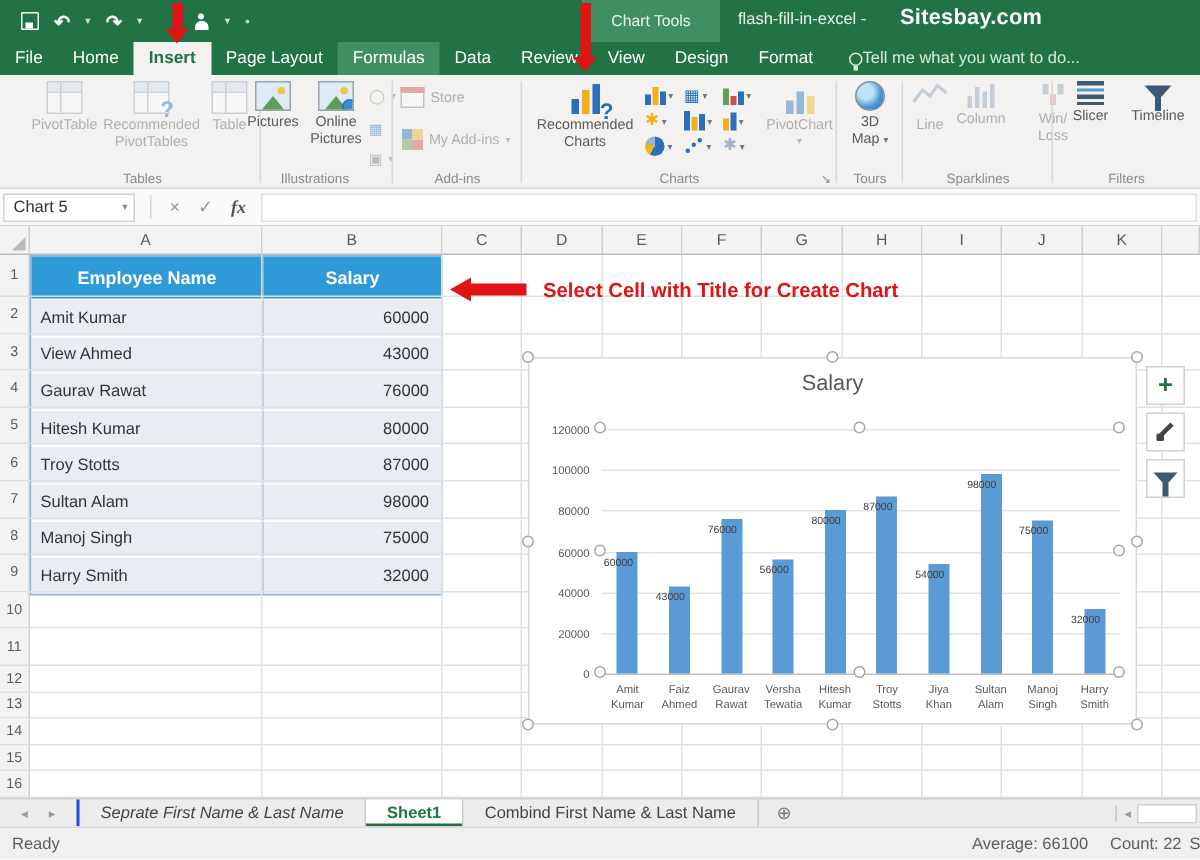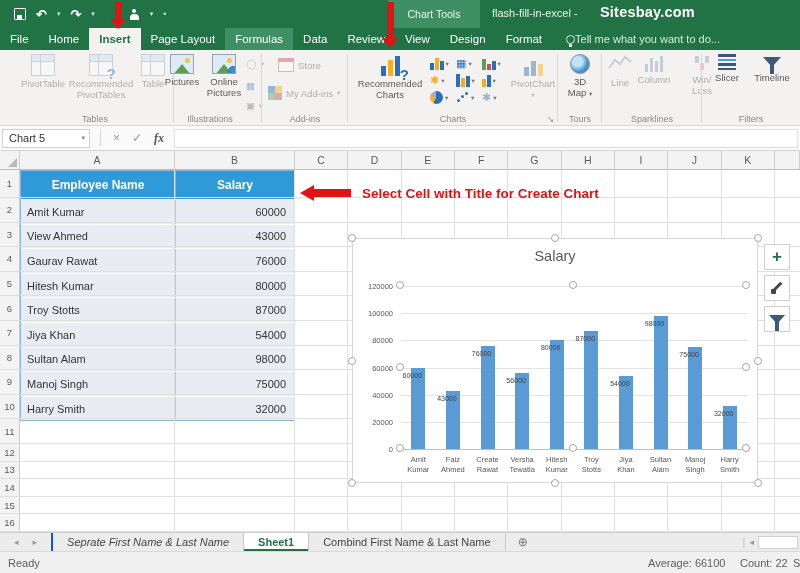--- a/index.html
+++ b/index.html
@@ -238,21 +238,21 @@
         </div>
       <div class="smallrow dim" style="left:88px; top:50px;">
           <span style="color:#777">▣</span>
           <span class="caret">▾</span>
         </div>
       <div class="glabel">Illustrations</div>
       <div class="gdiv"></div>
     </div>
 
     <div class="rgroup" style="left:262px; width:86px;">
-      <div class="smallrow dim" style="left:16px; top:8px;">
+      <div class="smallrow dim" style="left:5px; top:8px;">
         <span class="ic-store"></span>
           <span>Store</span>
       </div>
       <div class="smallrow dim" style="left:6px; top:36px;">
         <span class="ic-addin"></span>
           <span>My Add-ins</span>
           <span class="caret">▾</span>
       </div>
       <div class="glabel">Add-ins</div>
       <div class="gdiv"></div>
@@ -448,24 +448,20 @@
               <div class="nm">Gaurav Rawat</div>
               <div class="sal">76000</div>
             </div>
             <div class="xt-row">
               <div class="nm">Hitesh Kumar</div>
               <div class="sal">80000</div>
             </div>
             <div class="xt-row">
               <div class="nm">Troy Stotts</div>
               <div class="sal">87000</div>
-            </div>
-            <div class="xt-row">
-              <div class="nm">Jiya Khan</div>
-              <div class="sal">54000</div>
             </div>
             <div class="xt-row">
               <div class="nm">Sultan Alam</div>
               <div class="sal">98000</div>
             </div>
             <div class="xt-row">
               <div class="nm">Manoj Singh</div>
               <div class="sal">75000</div>
             </div>
             <div class="xt-row">
@@ -553,21 +549,21 @@
         </div>
         <div class="bar" style="left: 44.9px; height: 58.4083px; background: rgb(91, 155, 213);"></div>
         <div class="dlabel" style="left: 23.9px; top: 108.592px;">43000</div>
         <div class="xlab" style="left: 31.9px;">
           <div>Faiz</div>
           <div>Ahmed</div>
         </div>
         <div class="bar" style="left: 79.5px; height: 103.233px; background: rgb(91, 155, 213);"></div>
         <div class="dlabel" style="left: 58.5px; top: 63.7667px;">76000</div>
         <div class="xlab" style="left: 66.5px;">
-          <div>Create</div>
+          <div>Gaurav</div>
           <div>Rawat</div>
         </div>
         <div class="bar" style="left: 114.1px; height: 76.0667px; background: rgb(91, 155, 213);"></div>
         <div class="dlabel" style="left: 93.1px; top: 90.9333px;">56000</div>
         <div class="xlab" style="left: 101.1px;">
           <div>Versha</div>
           <div>Tewatia</div>
         </div>
         <div class="bar" style="left: 148.7px; height: 108.667px; background: rgb(91, 155, 213);"></div>
         <div class="dlabel" style="left: 127.7px; top: 58.3333px;">80000</div>

